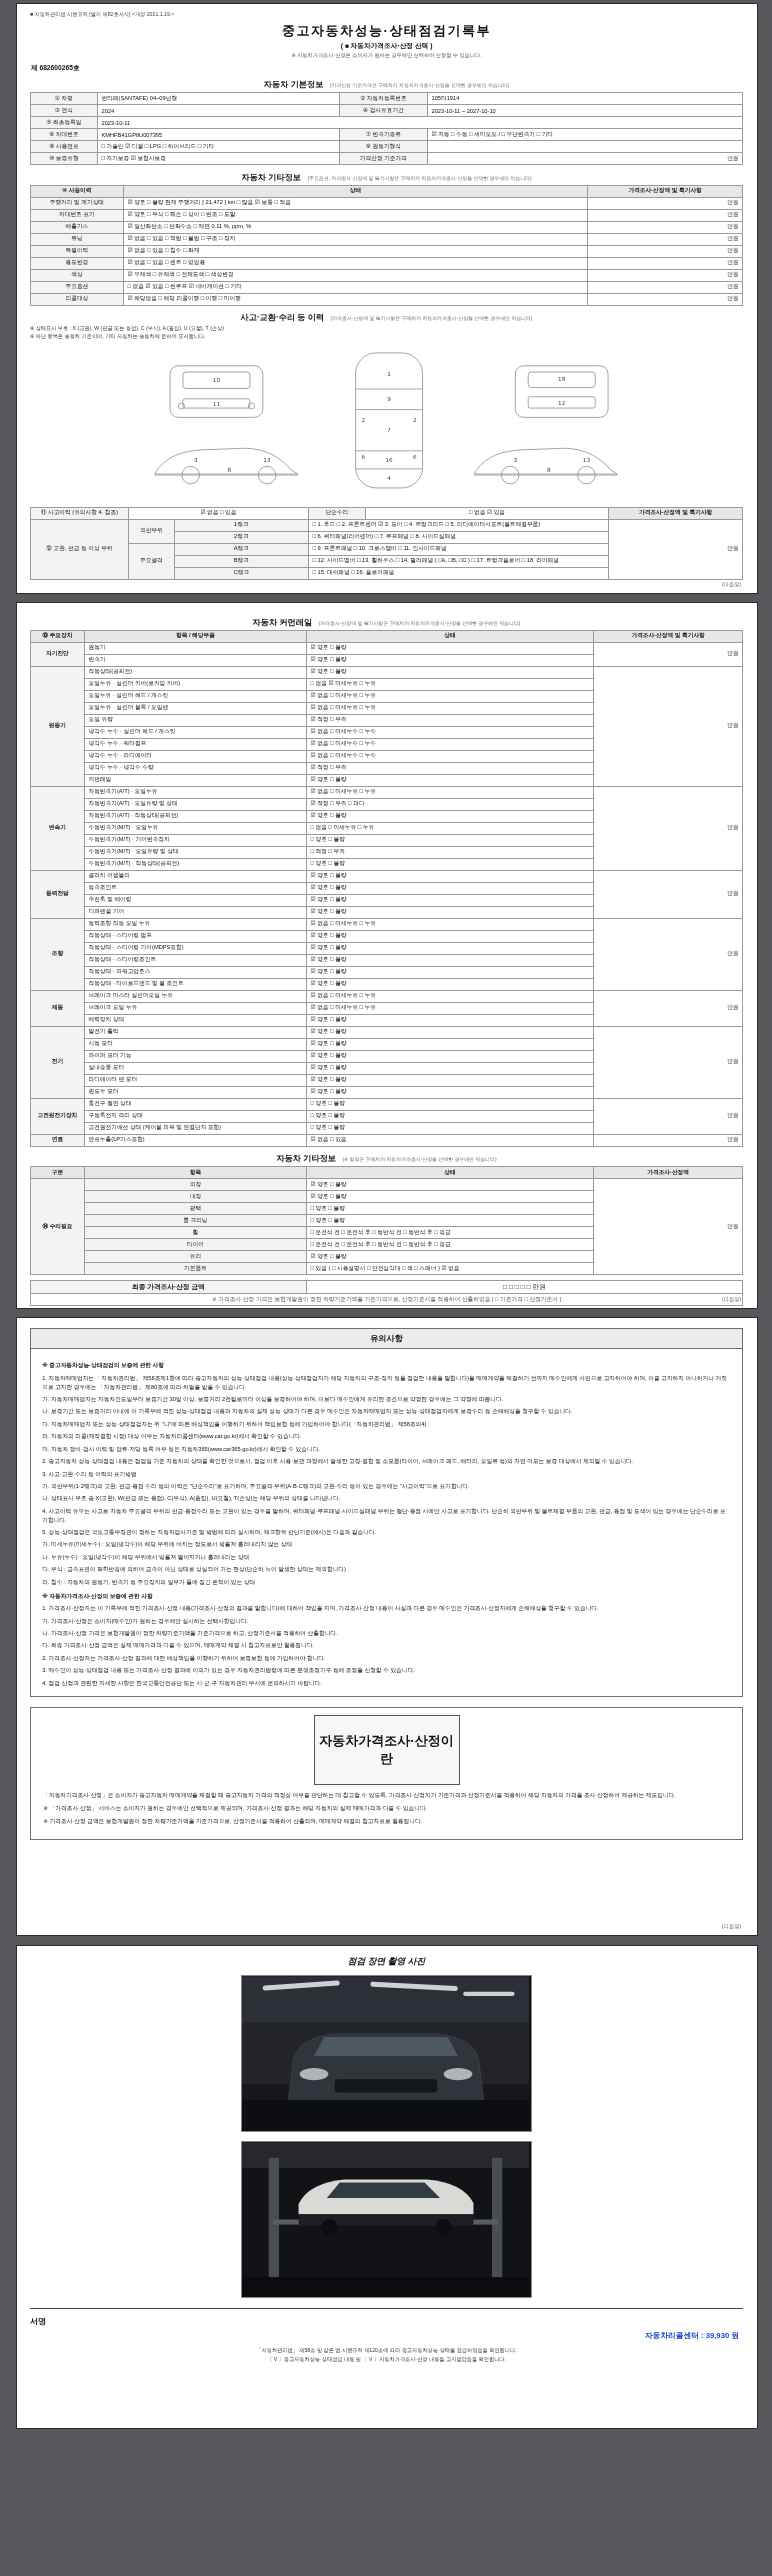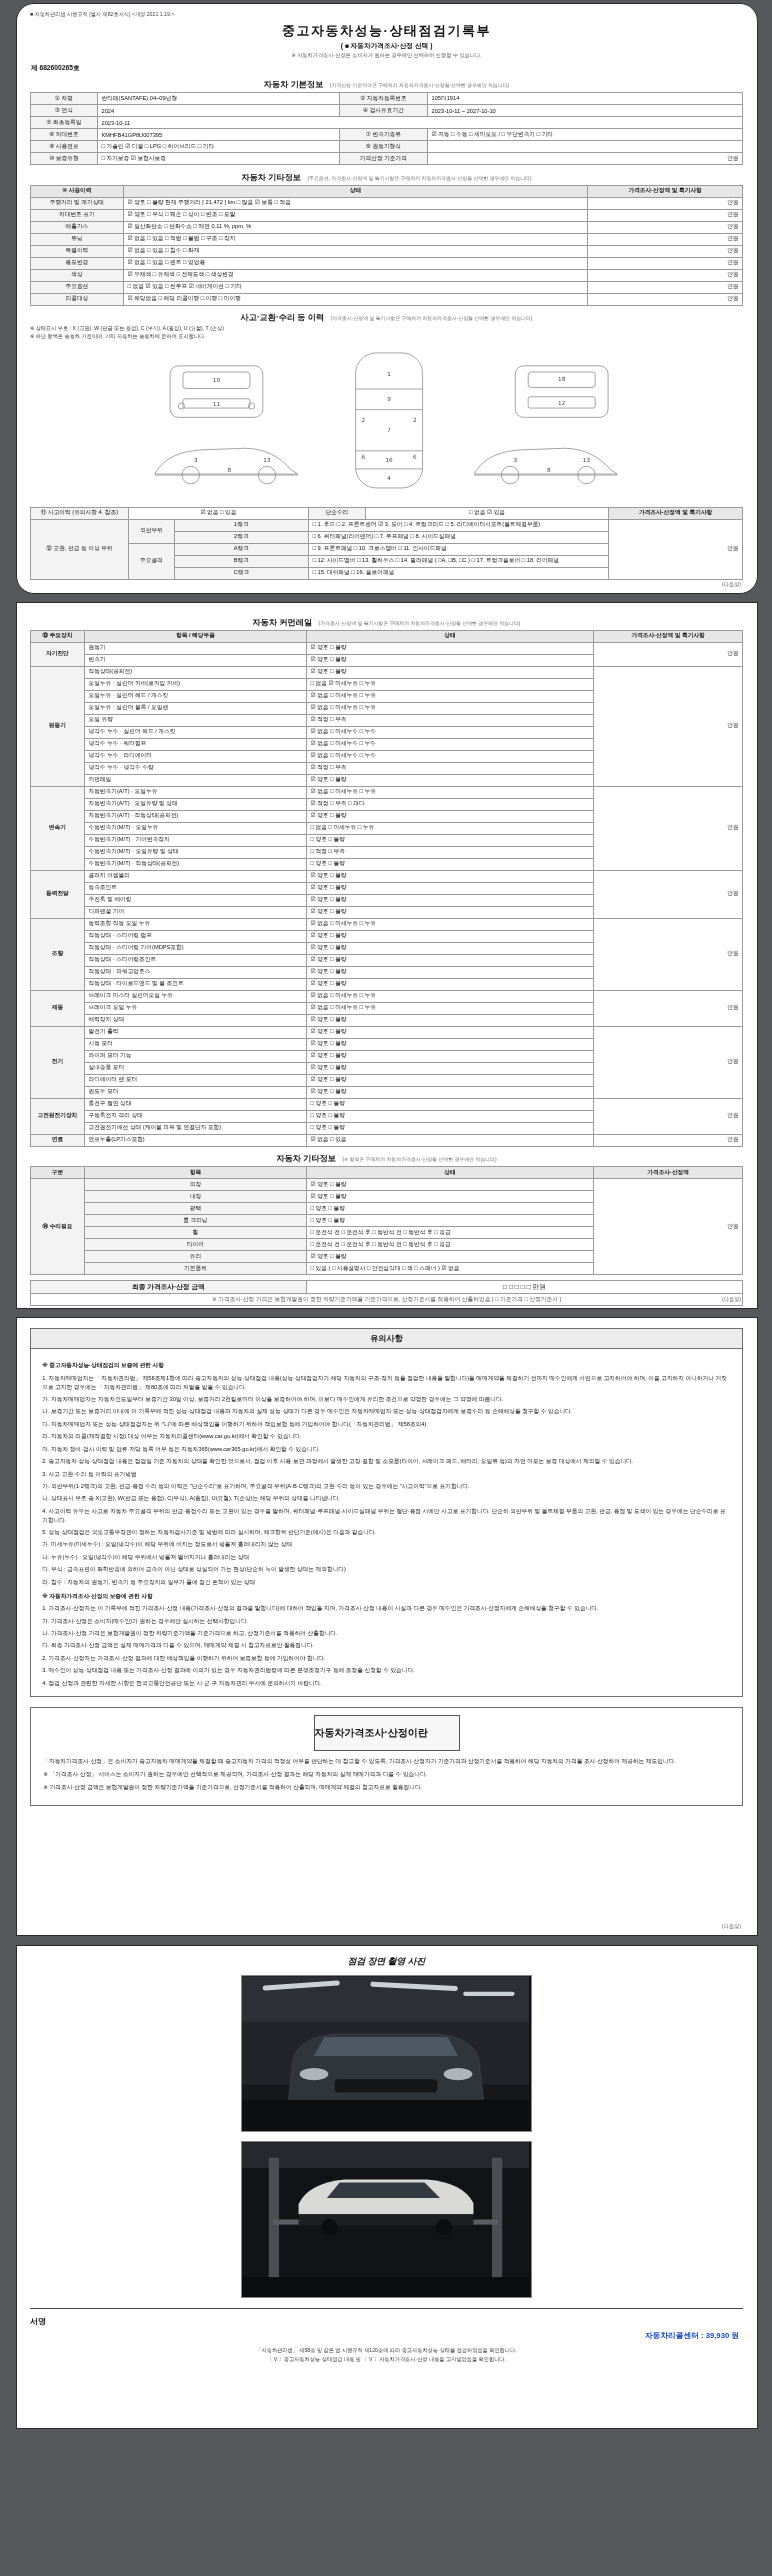--- a/index.html
+++ b/index.html
@@ -6,21 +6,21 @@
   body{
     width:773px;height:2576px;
     background:#56585c;
     font-family:"Liberation Sans","DejaVu Sans",sans-serif;
     color:#111;
   }
   .sheet{
     width:742px;margin:0 auto;background:#ffffff;border:0.5px solid #2b2b2b;
     box-sizing:border-box;padding:7.2px 13.4px 15.5px 13.4px;position:relative;overflow:hidden;
   }
-  #s1{margin-top:3.1px;height:591px;border-radius:18px;}
+  #s1{margin-top:3.1px;height:591px;}
   #s2{margin-top:8.2px;height:707px;}
   #s3{margin-top:8.2px;height:619px;}
   #s4{margin-top:8.2px;height:484px;}
 
   .tiny{font-size:5.2px;color:#444;}
   .doc-title{text-align:center;font-size:13px;font-weight:bold;letter-spacing:1.5px;margin:4.1px 0 1.5px;}
   .doc-sub{text-align:center;font-size:6.7px;font-weight:bold;margin-bottom:1px;}
   .doc-sub-note{text-align:center;font-size:5.2px;color:#555;margin-bottom:5.2px;}
   .doc-no{font-size:6.7px;font-weight:bold;margin:2.1px 0 4.1px 1px;}
 
@@ -44,21 +44,21 @@
   .notice-title{background:#ececec;border-bottom:0.5px solid #6f6f6f;text-align:center;
     font-size:8.2px;font-weight:bold;padding:4.1px 0;}
   .notice-body{padding:7.2px 11.3px 5.2px;}
   .notice-body p{margin:0 0 3.6px;font-size:5.7px;line-height:1.55;}
   .nh{font-weight:bold;font-size:6.2px;margin-top:5.2px !important;}
   .n1{margin-left:2.1px;}
   .n2{margin-left:11.3px;}
 
   .pricing-box{border:0.5px solid #6f6f6f;margin-top:9.3px;padding:7.2px 12.4px 8.2px;}
   .pricing-title{display:block;width:144px;margin:0 auto 6.2px;border:0.5px solid #555;
-    font-size:10px;font-weight:bold;padding:10px 0;background:#f7f7f7;}
+    text-align:center;font-size:13px;font-weight:bold;padding:16px 0;background:#f7f7f7;}
   .pricing-box p{font-size:5.7px;line-height:1.6;margin:0 0 4.1px;}
 
   .next-label{position:absolute;right:15.5px;bottom:5.2px;font-size:5.2px;color:#555;}
 
   .photos-title{text-align:center;font-size:8.8px;font-weight:bold;margin:3.1px 0 7.2px;font-style:italic;}
   .photo{width:289px;margin:0 auto 9.3px;border:0.5px solid #888;background:#101114;}
   .photo svg{display:block;}
 
   .sign-block{margin-top:7.2px;border-top:1px solid #444;padding-top:5.2px;}
   .sign-title{text-align:left;font-size:8.2px;font-weight:bold;margin:2.1px 0 4.1px;}

